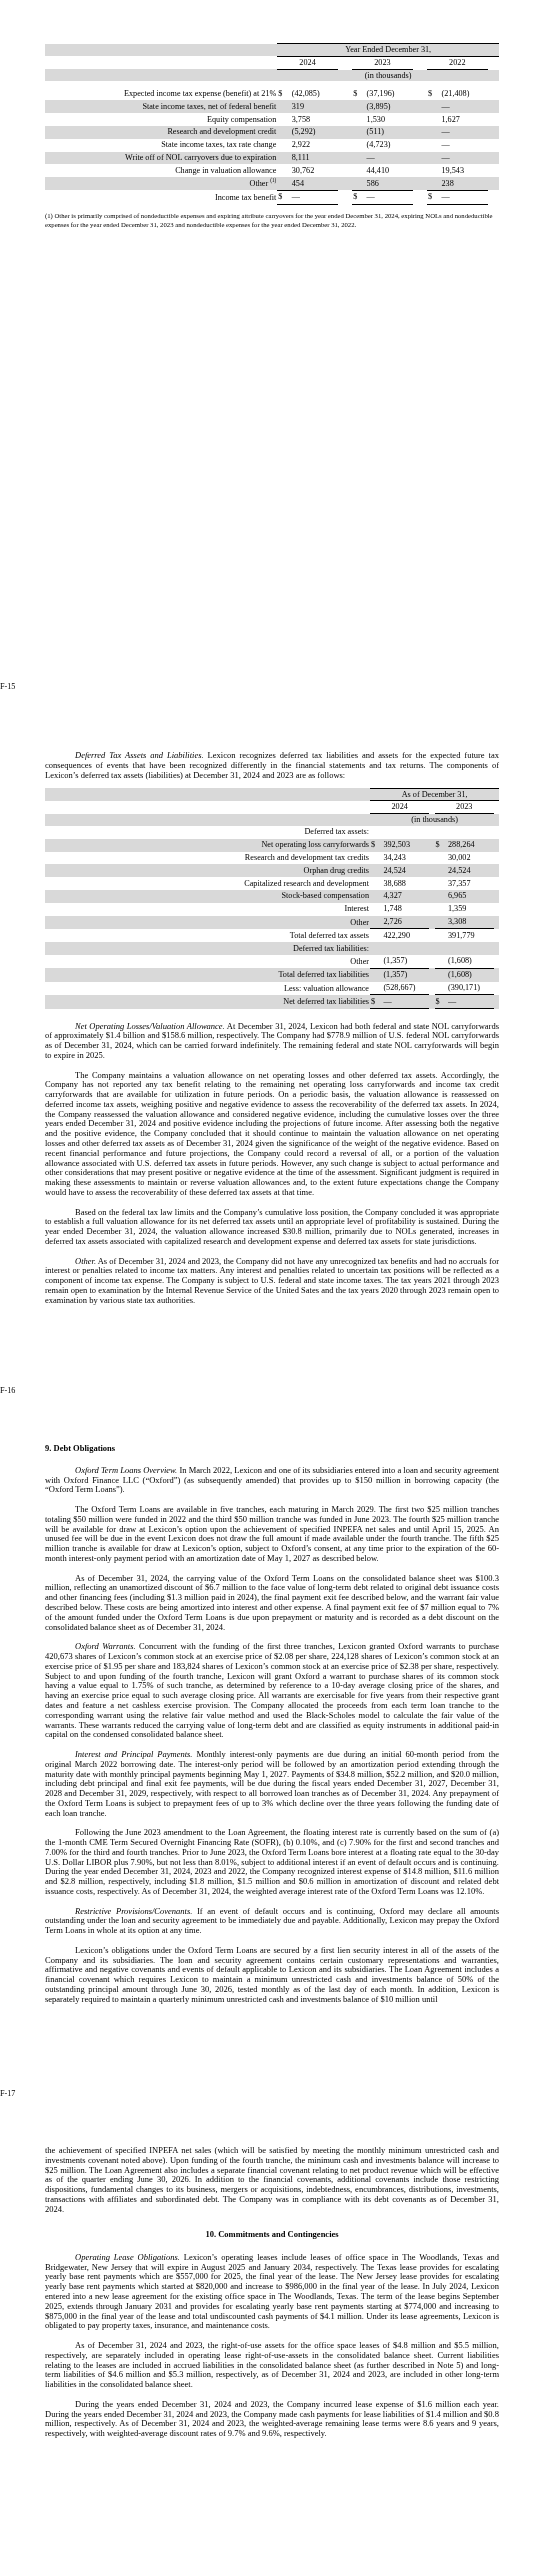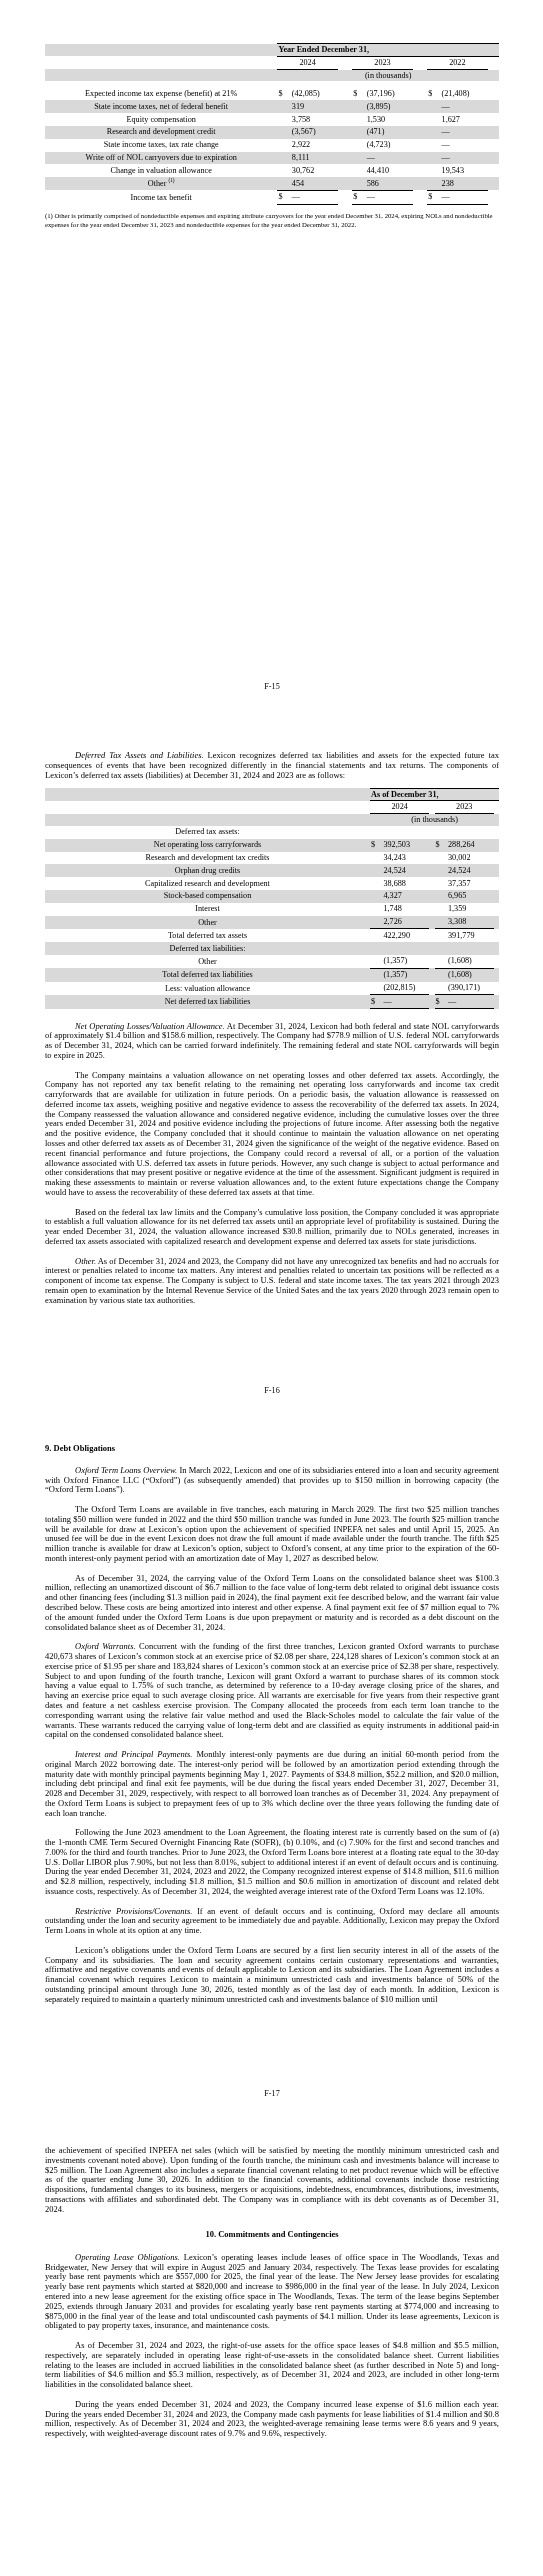--- a/index.html
+++ b/index.html
@@ -1,37 +1,37 @@
 <!DOCTYPE html>
 <html style="font-size:8.2px"><head>
 <meta charset="utf-8">
 <style>
   html,body{margin:0;padding:0;background:#ffffff;color:#000;}
   .sheet{position:relative;width:544px;height:2813px;background:#fff;
          font-family:"Liberation Serif","DejaVu Serif",serif;font-size:8.5px;line-height:9.8px;}
   .abs{position:absolute;}
   .content{left:45px;width:454px;}
-  .pagefoot{left:0;width:544px;text-align:center;font-size:8.2px;}
+  .pagefoot{left:0;width:544px;font-size:8.2px;}
   p{margin:0;}
   .para{text-align:justify;text-indent:30px;margin-top:9.8px;}
   .para.first{margin-top:0;}
   .para.noindent{text-indent:0;}
   .lead{font-style:italic;}
   .secheading{font-weight:bold;margin-top:0;}
   .headgap{margin-top:10.8px;text-align:center;}
   
   table.fin{border-collapse:collapse;table-layout:fixed;width:454px;font-size:8.2px;}
   table.fin td{padding:1.5px 1px;vertical-align:bottom;overflow:hidden;white-space:nowrap;}
   tr.shade{background:#d9d9d9;}
-  td.lbl{text-align:center;}
+  td.lbl{text-align:right;}
   td.ind1{padding-left:13.4px;}
   td.ind2{padding-left:27px;}
   td.d{text-align:left;}
   td.v{padding-right:2.1px;}
-  td.banner{font-weight:bold;text-align:left;border-top:1px solid #000;border-bottom:0.5px solid #000;}
+  td.banner{font-weight:normal;text-align:center;border-top:1px solid #000;border-bottom:0.5px solid #000;}
   td.yr{font-weight:normal;text-align:center;border-bottom:0.5px solid #000;}
   td.units{font-weight:normal;text-align:center;}
   tr.spacer td{height:6.2px;padding:0;}
   tr.hdr td{padding:1px 1px;}
   tr.rule1 td.d, tr.rule1 td.v{border-bottom:0.8px solid #000;}
   tr.rule2 td.d, tr.rule2 td.v{border-bottom:1.5px double #000;}
   .footnote{font-size:6.7px;line-height:8.8px;text-align:left;}
   sup{font-size:5.2px;line-height:0;}
 </style>
 </head>
@@ -107,24 +107,24 @@
         <td class="d"></td>
             <td class="v">1,530</td>
             <td></td>
         <td class="d"></td>
             <td class="v">1,627</td>
             <td></td>
       </tr>
       <tr class="shade">
         <td class="lbl">Research and development credit</td>
         <td class="d"></td>
-            <td class="v">(3,567)</td>
-            <td></td>
-        <td class="d"></td>
-            <td class="v">(471)</td>
+            <td class="v">(5,292)</td>
+            <td></td>
+        <td class="d"></td>
+            <td class="v">(511)</td>
             <td></td>
         <td class="d"></td>
             <td class="v">—</td>
             <td></td>
       </tr>
       <tr>
         <td class="lbl">State income taxes, tax rate change</td>
         <td class="d"></td>
             <td class="v">2,922</td>
             <td></td>
@@ -325,21 +325,21 @@
         <td class="d"></td>
             <td class="v">(1,357)</td>
             <td></td>
         <td class="d"></td>
             <td class="v">(1,608)</td>
             <td></td>
       </tr>
       <tr class="rule1">
         <td class="lbl ind1">Less: valuation allowance</td>
         <td class="d"></td>
-            <td class="v">(202,815)</td>
+            <td class="v">(528,667)</td>
             <td></td>
         <td class="d"></td>
             <td class="v">(390,171)</td>
             <td></td>
       </tr>
       <tr class="shade rule2">
         <td class="lbl ind2">Net deferred tax liabilities</td>
         <td class="d">$</td>
             <td class="v">—</td>
             <td></td>

